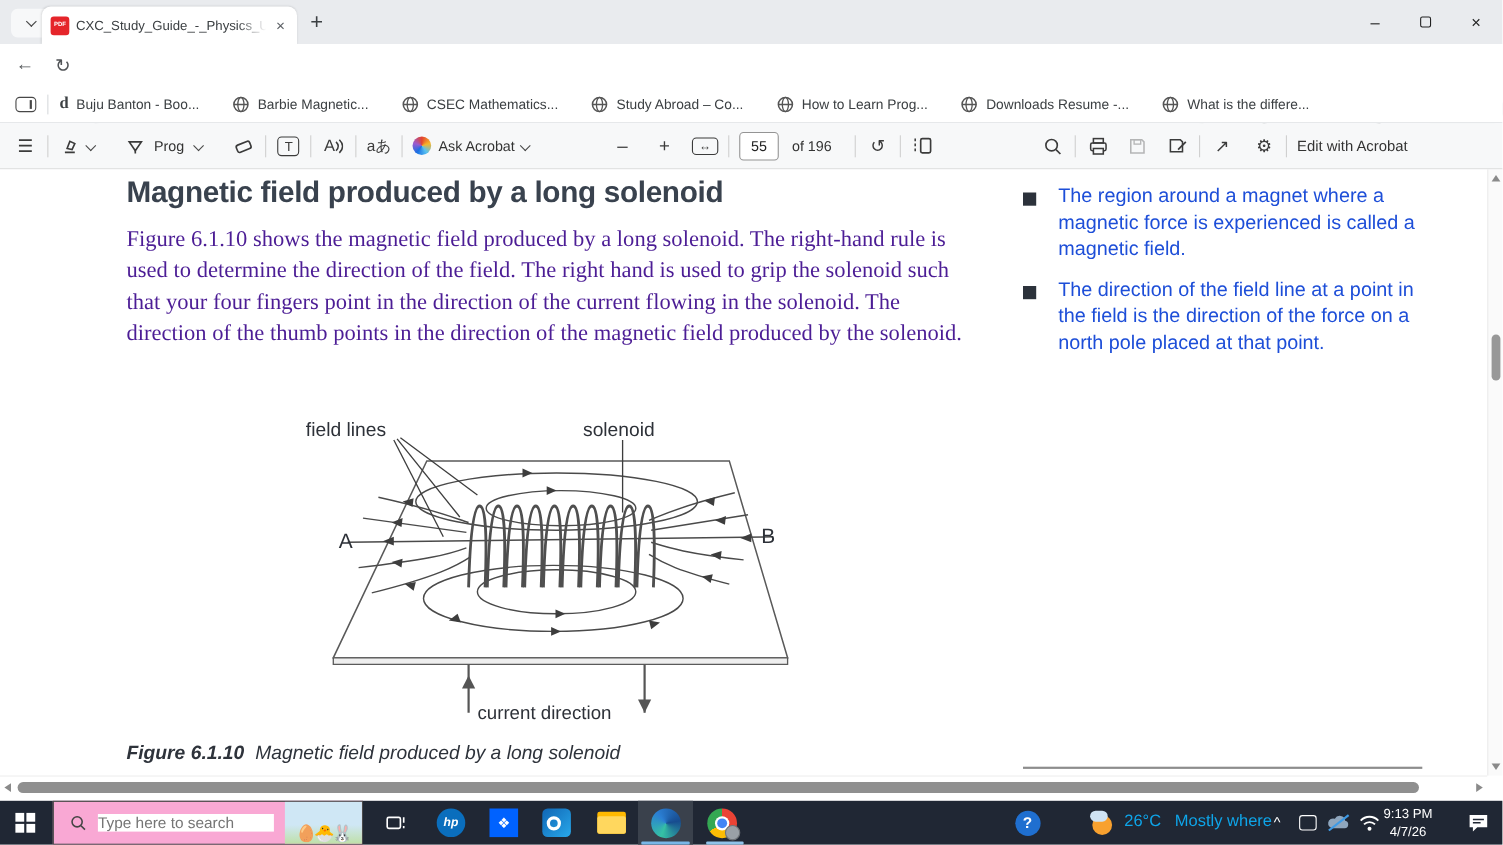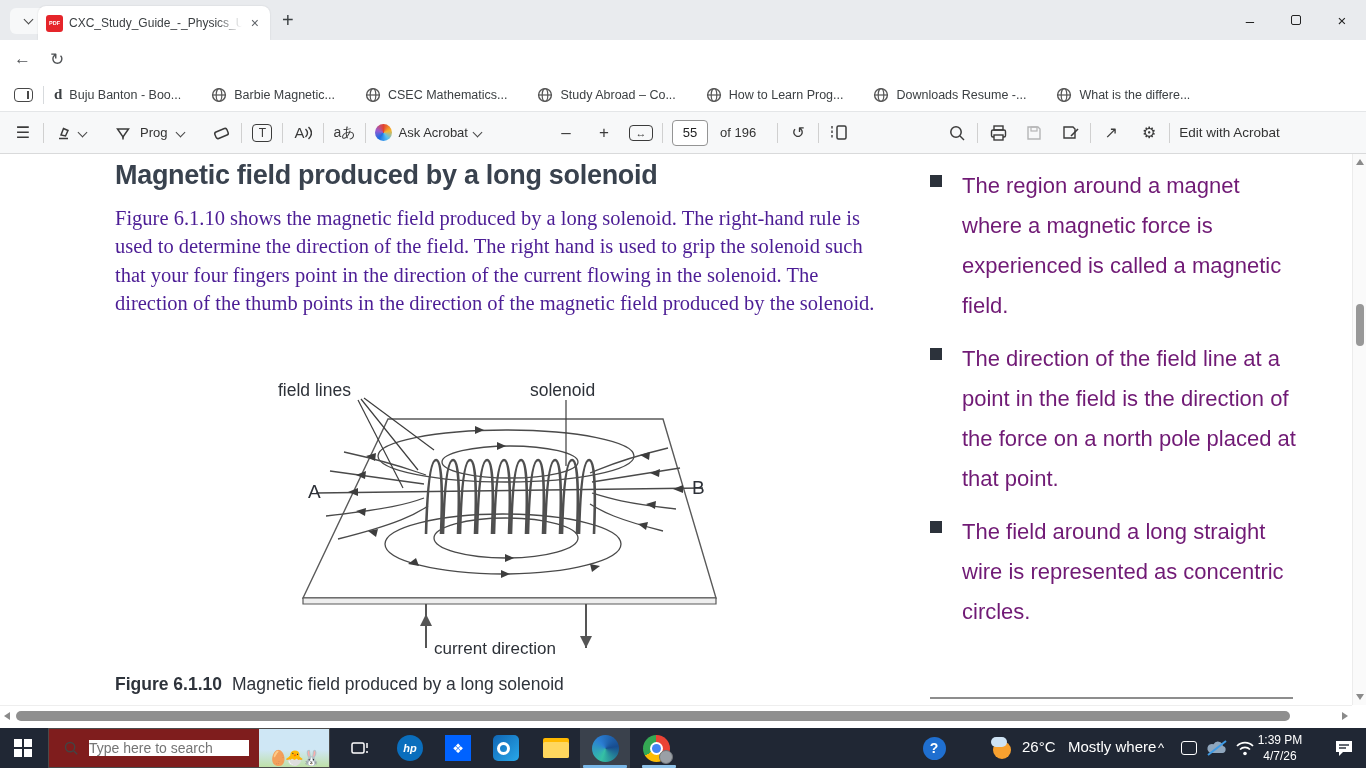--- a/index.html
+++ b/index.html
@@ -44,46 +44,46 @@
   .pdfbar{position:absolute;left:0;top:112px;width:1366px;height:42px;background:#f7f8f9;border-bottom:1px solid #d9dadb;display:flex;align-items:center;font-size:13px;color:#333}
   .tico{display:flex;align-items:center;justify-content:center;min-width:22px;height:26px;color:#3b3b3b}
   .tsep{width:1px;height:20px;background:#d0d0d0;margin:0 9px}
   .pagebox{width:36px;height:26px;border:1px solid #949494;border-radius:4px;background:#fff;text-align:center;font-size:13px;color:#222;font-family:"Liberation Sans",sans-serif}
   .tbox{width:20px;height:18px;border:1.6px solid #3b3b3b;border-radius:4px;font-size:12px;display:flex;align-items:center;justify-content:center}
   .fitbox{width:24px;height:16px;border:1.6px solid #3b3b3b;border-radius:4px;font-size:11px;display:flex;align-items:center;justify-content:center}
   
   .content{position:absolute;left:0;top:154px;width:1352px;height:551px;background:#fff;overflow:hidden}
   .h1{position:absolute;left:115px;top:6px;font-size:27px;font-weight:bold;color:#39424e;letter-spacing:-.3px}
   .para{position:absolute;left:115px;top:50px;width:778px;font-family:"Liberation Serif",serif;font-size:20.5px;line-height:1.39;color:#4c1d95}
-  .cap{position:absolute;left:115px;top:520px;font-size:17.5px;color:#2e333b}
+  .cap{position:absolute;left:115px;top:520px;font-size:17.5px;font-style:italic;color:#2e333b}
   .cap b{margin-right:10px}
   .notes{position:absolute;left:930px;top:12px;width:366px}
-  .note{display:flex;margin-bottom:13px;font-size:22px;line-height:40px;color:#701a75}
+  .note{display:flex;margin-bottom:13px;font-size:18px;line-height:24px;color:#1d4ed8}
   .note .sq{flex:none;width:12px;height:12px;background:#2c323b;margin:9px 20px 0 0}
   .hr2{position:absolute;left:930px;top:543px;width:363px;height:2px;background:#8d8d8d}
   
   .vscroll{position:absolute;right:0;top:154px;width:14px;height:551px;background:#fafafa;border-left:1px solid #ececec}
   .vthumb{position:absolute;left:3px;top:150px;width:8px;height:42px;border-radius:4px;background:#989898}
   .tri{width:0;height:0;position:absolute}
   .tri.up{left:3px;top:5px;border-left:4px solid transparent;border-right:4px solid transparent;border-bottom:6px solid #8a8a8a}
   .tri.dn{left:3px;bottom:5px;border-left:4px solid transparent;border-right:4px solid transparent;border-top:6px solid #8a8a8a}
   .hscroll{position:absolute;left:0;top:705px;width:1352px;height:23px;background:#fff;border-top:1px solid #eee}
   .hthumb{position:absolute;left:16px;top:5px;width:1274px;height:10px;border-radius:5px;background:#8f8f8f}
   .tri.lf{left:4px;top:6px;border-top:4px solid transparent;border-bottom:4px solid transparent;border-right:6px solid #8a8a8a}
   .tri.rt{right:4px;top:6px;border-top:4px solid transparent;border-bottom:4px solid transparent;border-left:6px solid #8a8a8a}
   
   .taskbar{position:absolute;left:0;top:728px;width:1366px;height:40px;background:#202734;color:#fff}
   .winlogo{position:absolute;left:14px;top:11px;width:18px;height:18px;display:grid;grid-template-columns:8px 8px;grid-template-rows:8px 8px;gap:2px}
   .winlogo i{background:#fff}
-  .tsearch{position:absolute;left:48px;top:0;width:282px;height:40px;background:#7f1d1d;display:flex;align-items:center;border:1px solid #4a4a4a}
+  .tsearch{position:absolute;left:48px;top:0;width:282px;height:40px;background:#f9a8d4;display:flex;align-items:center;border:1px solid #4a4a4a}
   .tsearch input{border:none;outline:none;font-size:14px;color:#444;width:160px;font-family:"Liberation Sans",sans-serif}
   .easter{margin-left:auto;width:70px;height:38px;background:linear-gradient(180deg,#cfe7f5 55%,#bfe0a8);display:flex;align-items:flex-end;justify-content:center;font-size:15px;letter-spacing:-2px;overflow:hidden}
   .tkico{position:absolute;top:0;width:44px;height:40px;display:flex;align-items:center;justify-content:center}
   .underl{position:absolute;bottom:0;height:3px;background:#79b7e8;border-radius:1px}
-  .traytxt{font-size:15px;color:#ffffff;white-space:nowrap}
+  .traytxt{font-size:15px;color:#0ea5e9;white-space:nowrap}
   .clock{position:absolute;left:1252px;top:4px;width:56px;text-align:center;font-size:12px;line-height:16px;color:#fff}
   svg{display:block}
 </style>
 </head>
 <body>
 
 <div class="tabstrip">
   <div class="chevbtn">
       <span class="chev"></span>
     </div>
@@ -374,24 +374,20 @@
 
   <div class="notes">
     <div class="note">
         <span class="sq"></span>
         <span>The region around a magnet where a magnetic force is experienced is called a magnetic field.</span>
       </div>
     <div class="note">
         <span class="sq"></span>
         <span>The direction of the field line at a point in the field is the direction of the force on a north pole placed at that point.</span>
       </div>
-    <div class="note">
-        <span class="sq"></span>
-        <span>The field around a long straight wire is represented as concentric circles.</span>
-      </div>
   </div>
   <div class="hr2"></div>
 </div>
 
 <div class="vscroll">
   <span class="tri up"></span>
   <span class="vthumb"></span>
   <span class="tri dn"></span>
 </div>
 <div class="hscroll">
@@ -475,21 +471,21 @@
       </svg>
     </div>
   <div class="tkico" style="left:1228px;width:34px">
       <svg width="20" height="16" viewBox="0 0 20 16">
         <path d="M2 6 a11 11 0 0 1 16 0" fill="none" stroke="#fff" stroke-width="1.7"></path>
         <path d="M5 9.5 a7 7 0 0 1 10 0" fill="none" stroke="#fff" stroke-width="1.7"></path>
         <circle cx="10" cy="13.5" r="1.8" fill="#fff"></circle>
       </svg>
     </div>
   <div class="clock">
-    <div>1:39 PM</div>
+    <div>9:13 PM</div>
     <div>4/7/26</div>
   </div>
   <div class="tkico" style="left:1322px">
     <svg width="20" height="18" viewBox="0 0 20 18">
         <path d="M2 2 h16 v11 h-9 l-4 4 v-4 h-3 Z" fill="#fff"></path>
         <line x1="5" y1="6" x2="15" y2="6" stroke="#202734" stroke-width="1.4"></line>
         <line x1="5" y1="9" x2="12" y2="9" stroke="#202734" stroke-width="1.4"></line>
       </svg>
 
   </div>

